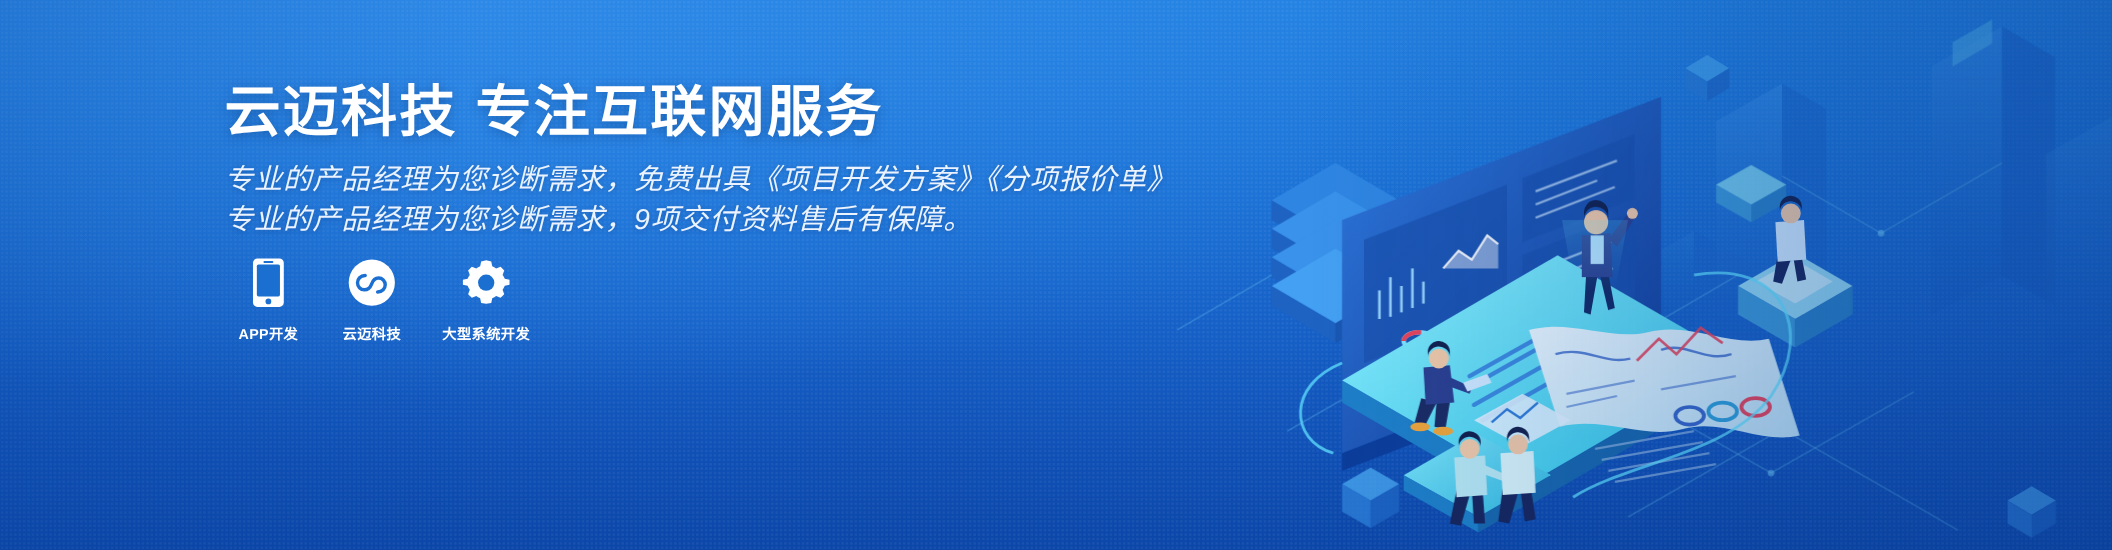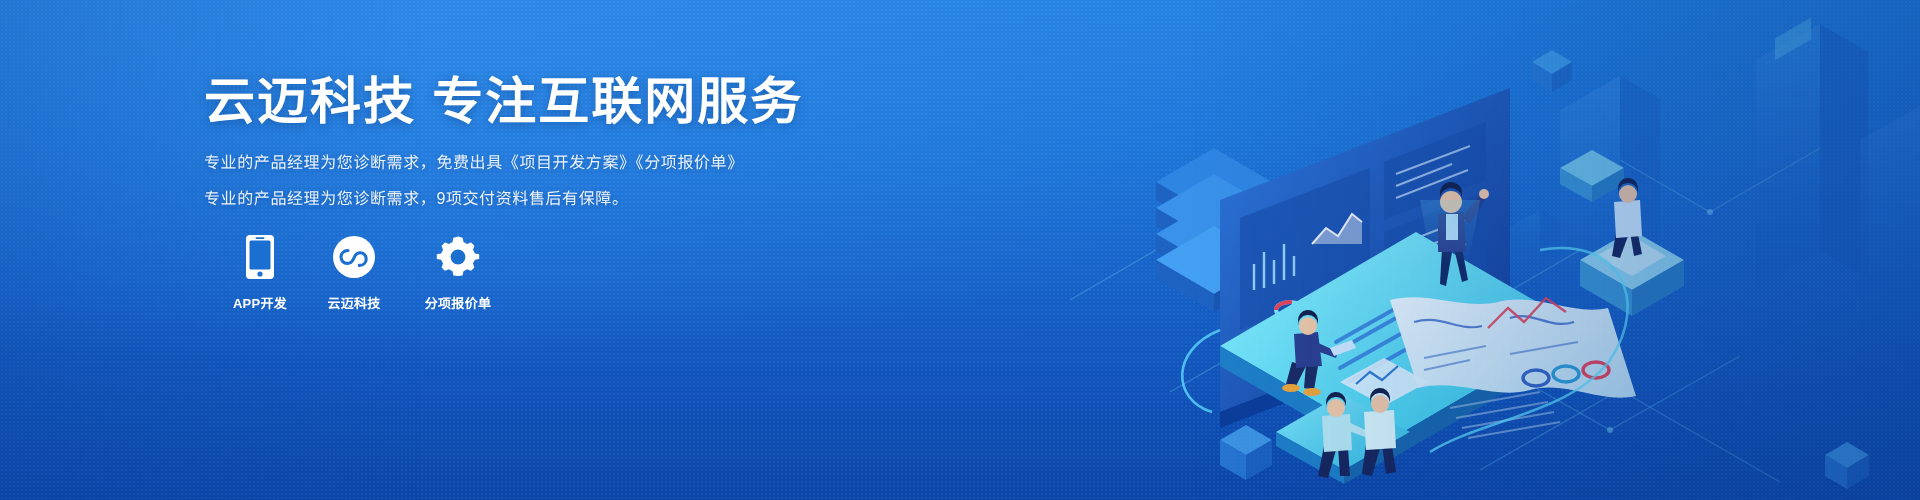--- a/index.html
+++ b/index.html
@@ -33,31 +33,32 @@
     position:absolute;top:72px;left:0;
     margin:0;
     font-size:51px;line-height:60px;
     font-weight:700;letter-spacing:2px;
     color:#ffffff;
     text-shadow:0 2px 10px rgba(4,40,100,.35);
     white-space:nowrap;
   }
   .sub{
     position:absolute;top:145px;left:0;
-    font-size:16px;line-height:36px;
+    font-size:26px;line-height:36px;
     color:#eaf3ff;
     letter-spacing:.6px;
     white-space:nowrap;
     text-shadow:0 1px 5px rgba(4,40,100,.30);
+    font-style:italic;
   }
   .sub .l2{display:block;}
 
   
   .services{
-    position:absolute;top:232px;left:20px;
+    position:absolute;top:232px;left:4px;
     display:flex;align-items:flex-start;
   }
   .svc{
     width:72px;
     display:flex;flex-direction:column;align-items:center;
     margin-right:22px;
     cursor:pointer;
   }
   .svc:last-child{margin-right:0;}
   .svc .glyph{
@@ -393,18 +394,18 @@
 
 
 
       <div class="svc svc-wide">
         <span class="glyph">
           <svg width="44" height="44" viewBox="0 0 44 44" xmlns="http://www.w3.org/2000/svg">
             <path d="M22 1.5 l4.6 1.2 .9 4.3 a15.6 15.6 0 0 1 3.5 2 l4.1-1.5 3.3 3.3 -1.5 4.1 a15.6 15.6 0 0 1 2 3.5 l4.3 .9 0 4.6 -4.3 .9 a15.6 15.6 0 0 1 -2 3.5 l1.5 4.1 -3.3 3.3 -4.1-1.5 a15.6 15.6 0 0 1 -3.5 2 l-.9 4.3 -4.6 .6 -4.6-.6 -.9-4.3 a15.6 15.6 0 0 1 -3.5-2 l-4.1 1.5 -3.3-3.3 1.5-4.1 a15.6 15.6 0 0 1 -2-3.5 l-4.3-.9 0-4.6 4.3-.9 a15.6 15.6 0 0 1 2-3.5 l-1.5-4.1 3.3-3.3 4.1 1.5 a15.6 15.6 0 0 1 3.5-2 l.9-4.3 Z" fill="#ffffff"></path>
             <circle cx="22" cy="22" r="7.4" fill="#1a6fd0"></circle>
           </svg>
         </span>
-        <span class="cap">分项报价单</span>
+        <span class="cap">大型系统开发</span>
       </div>
 
     </div>
   </div>
 </div>
 
 </body></html>

